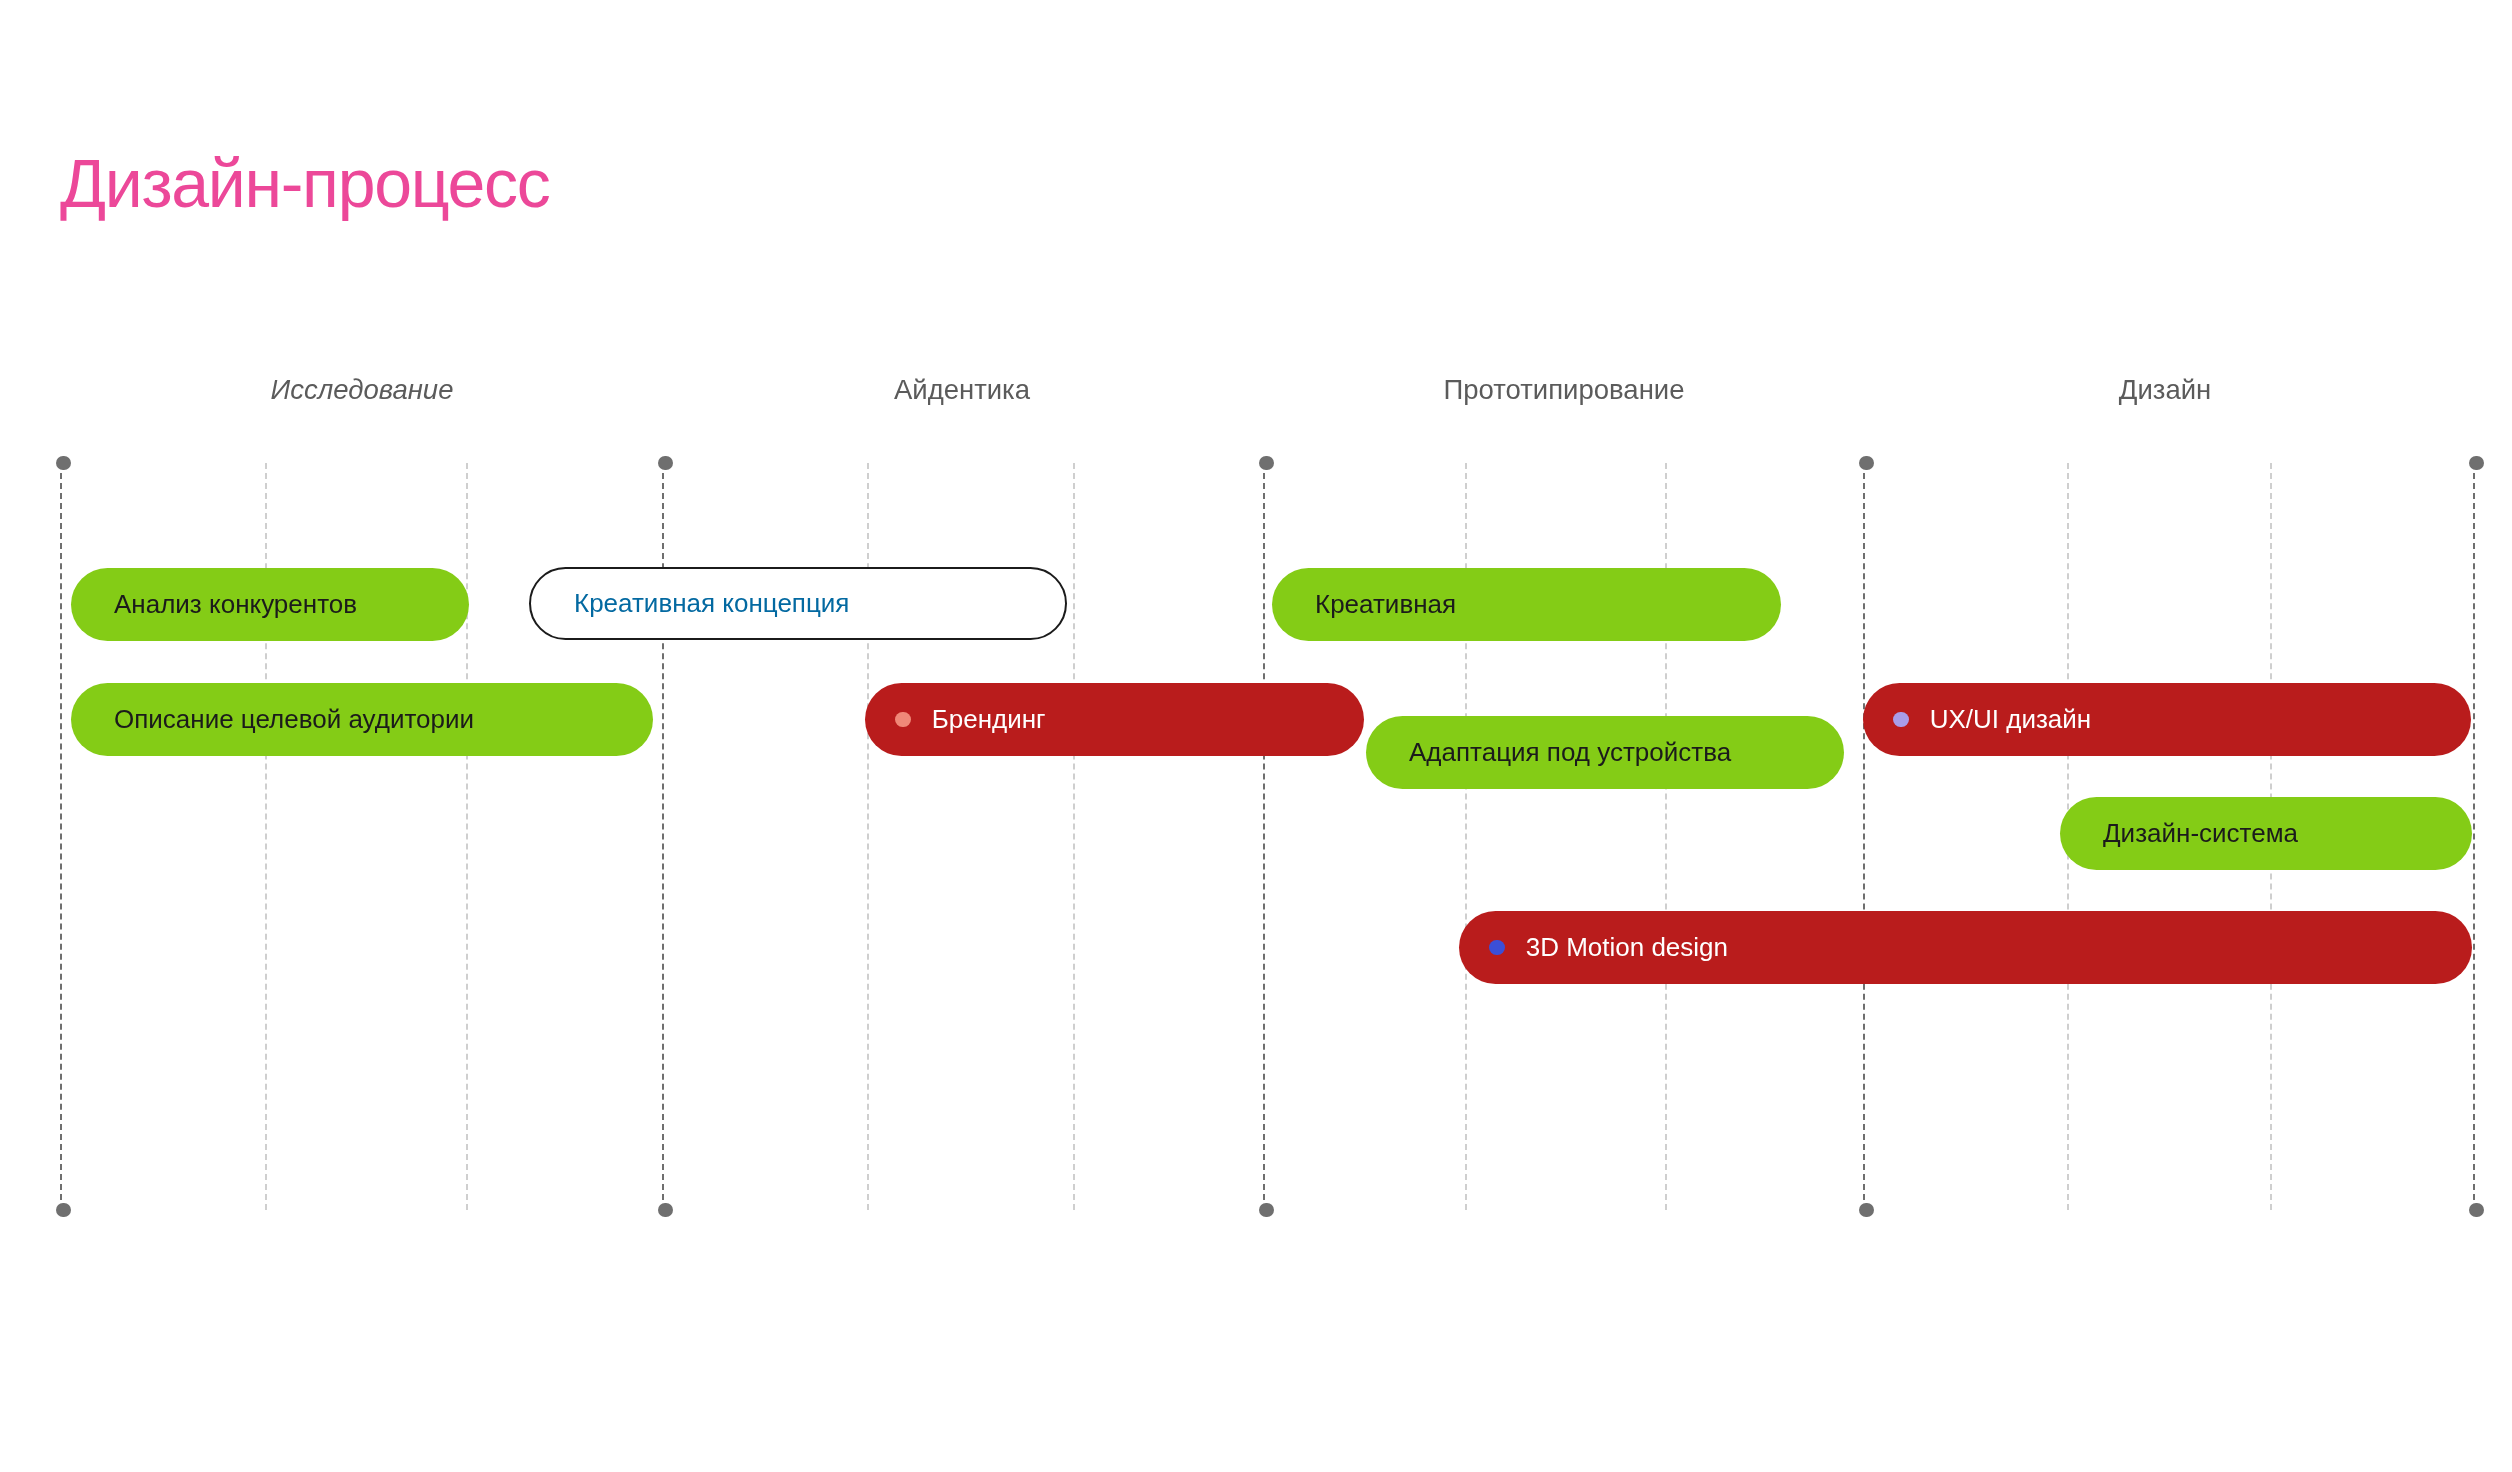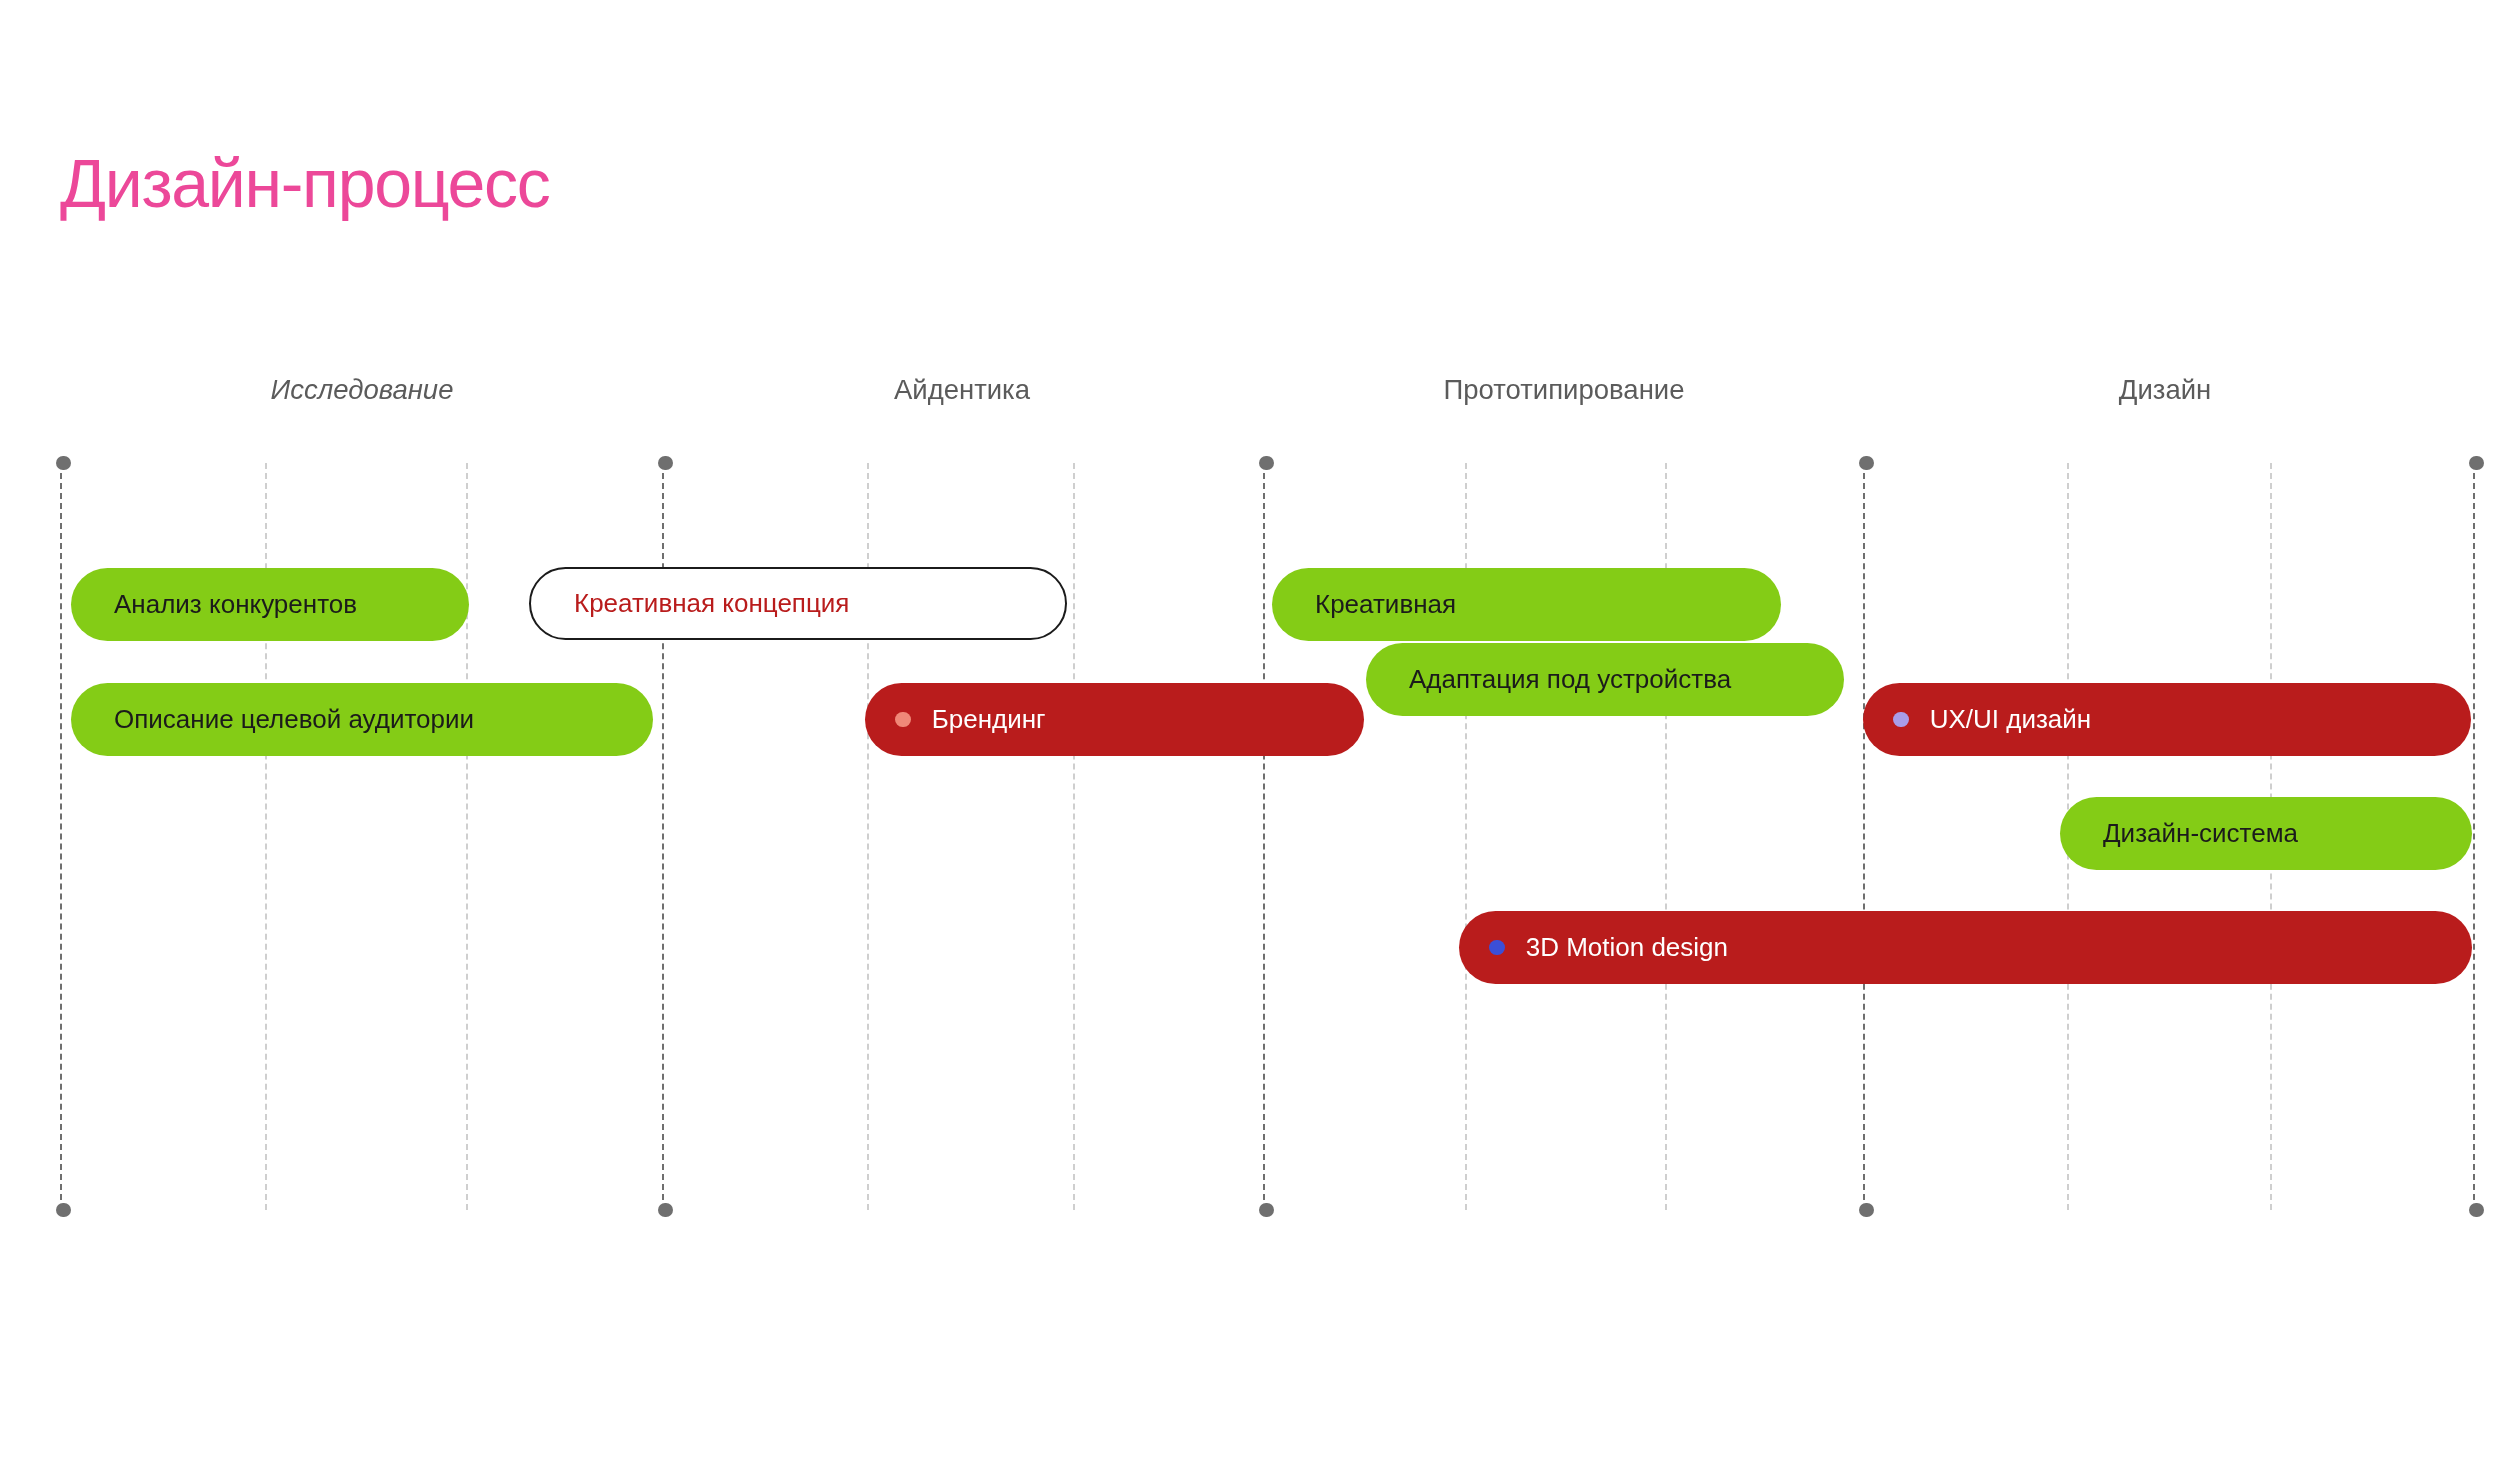--- a/index.html
+++ b/index.html
@@ -85,21 +85,21 @@
     background: #84cc16;
     color: #1b1b1b;
   }
   .pill.dark {
     background: #b91c1c;
     color: #ffffff;
     padding-left: 30px;
   }
   .pill.outline {
     background: #ffffff;
-    color: #b91c1c;
+    color: #0369a1;
     border: 2.6px solid #1b1b1b;
   }
   .pill .dot {
     width: 15.7px;
     height: 15.7px;
     border-radius: 50%;
     margin-right: 21px;
     flex: 0 0 auto;
   }
   .pill .label {
@@ -159,21 +159,21 @@
     <div class="pill light" style="left: 1272px; top: 568px; width: 509px;">
       <span class="label">Креативная</span>
     </div>
     <div class="pill light" style="left: 71px; top: 683px; width: 582px;">
       <span class="label">Описание целевой аудитории</span>
     </div>
     <div class="pill dark" style="left: 865px; top: 683px; width: 499px;">
       <span class="dot" style="background: rgb(240, 136, 120);"></span>
       <span class="label">Брендинг</span>
     </div>
-    <div class="pill light" style="left: 1366px; top: 643px; width: 478px;">
+    <div class="pill light" style="left: 1366px; top: 716px; width: 478px;">
       <span class="label">Адаптация под устройства</span>
     </div>
     <div class="pill dark" style="left: 1863px; top: 683px; width: 608px;">
       <span class="dot" style="background: rgb(169, 157, 232);"></span>
       <span class="label">UX/UI дизайн</span>
     </div>
     <div class="pill light" style="left: 2060px; top: 797px; width: 412px;">
       <span class="label">Дизайн-система</span>
     </div>
     <div class="pill dark" style="left: 1459px; top: 911px; width: 1013px;">

